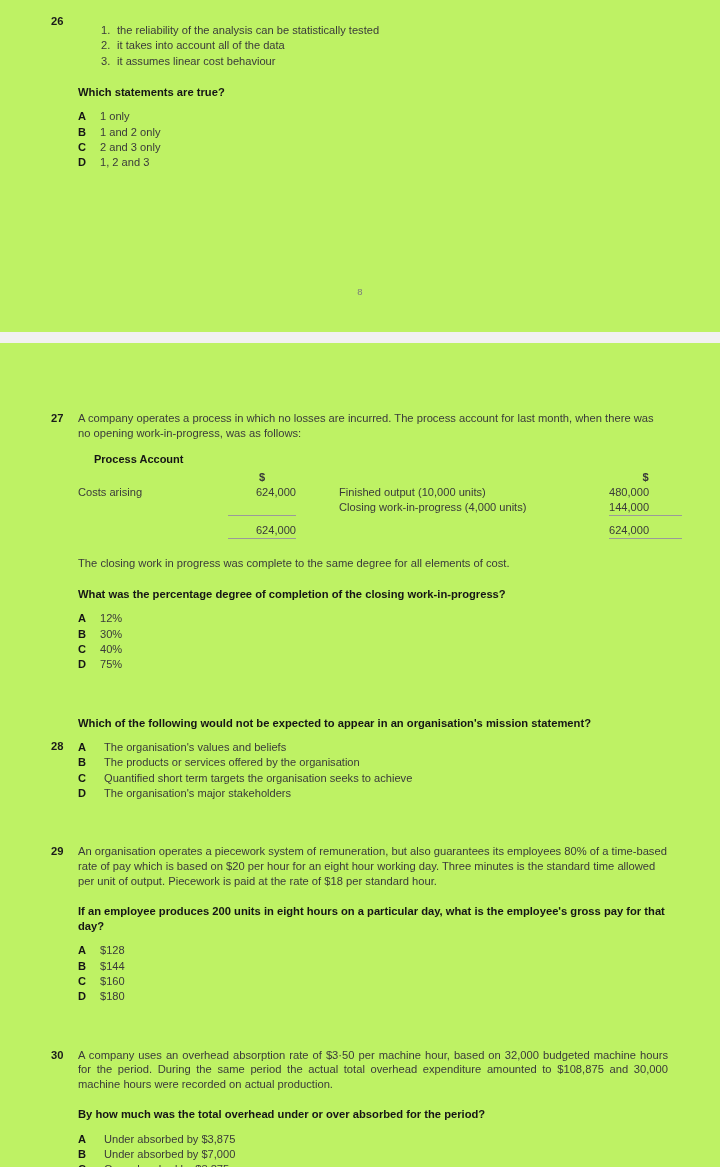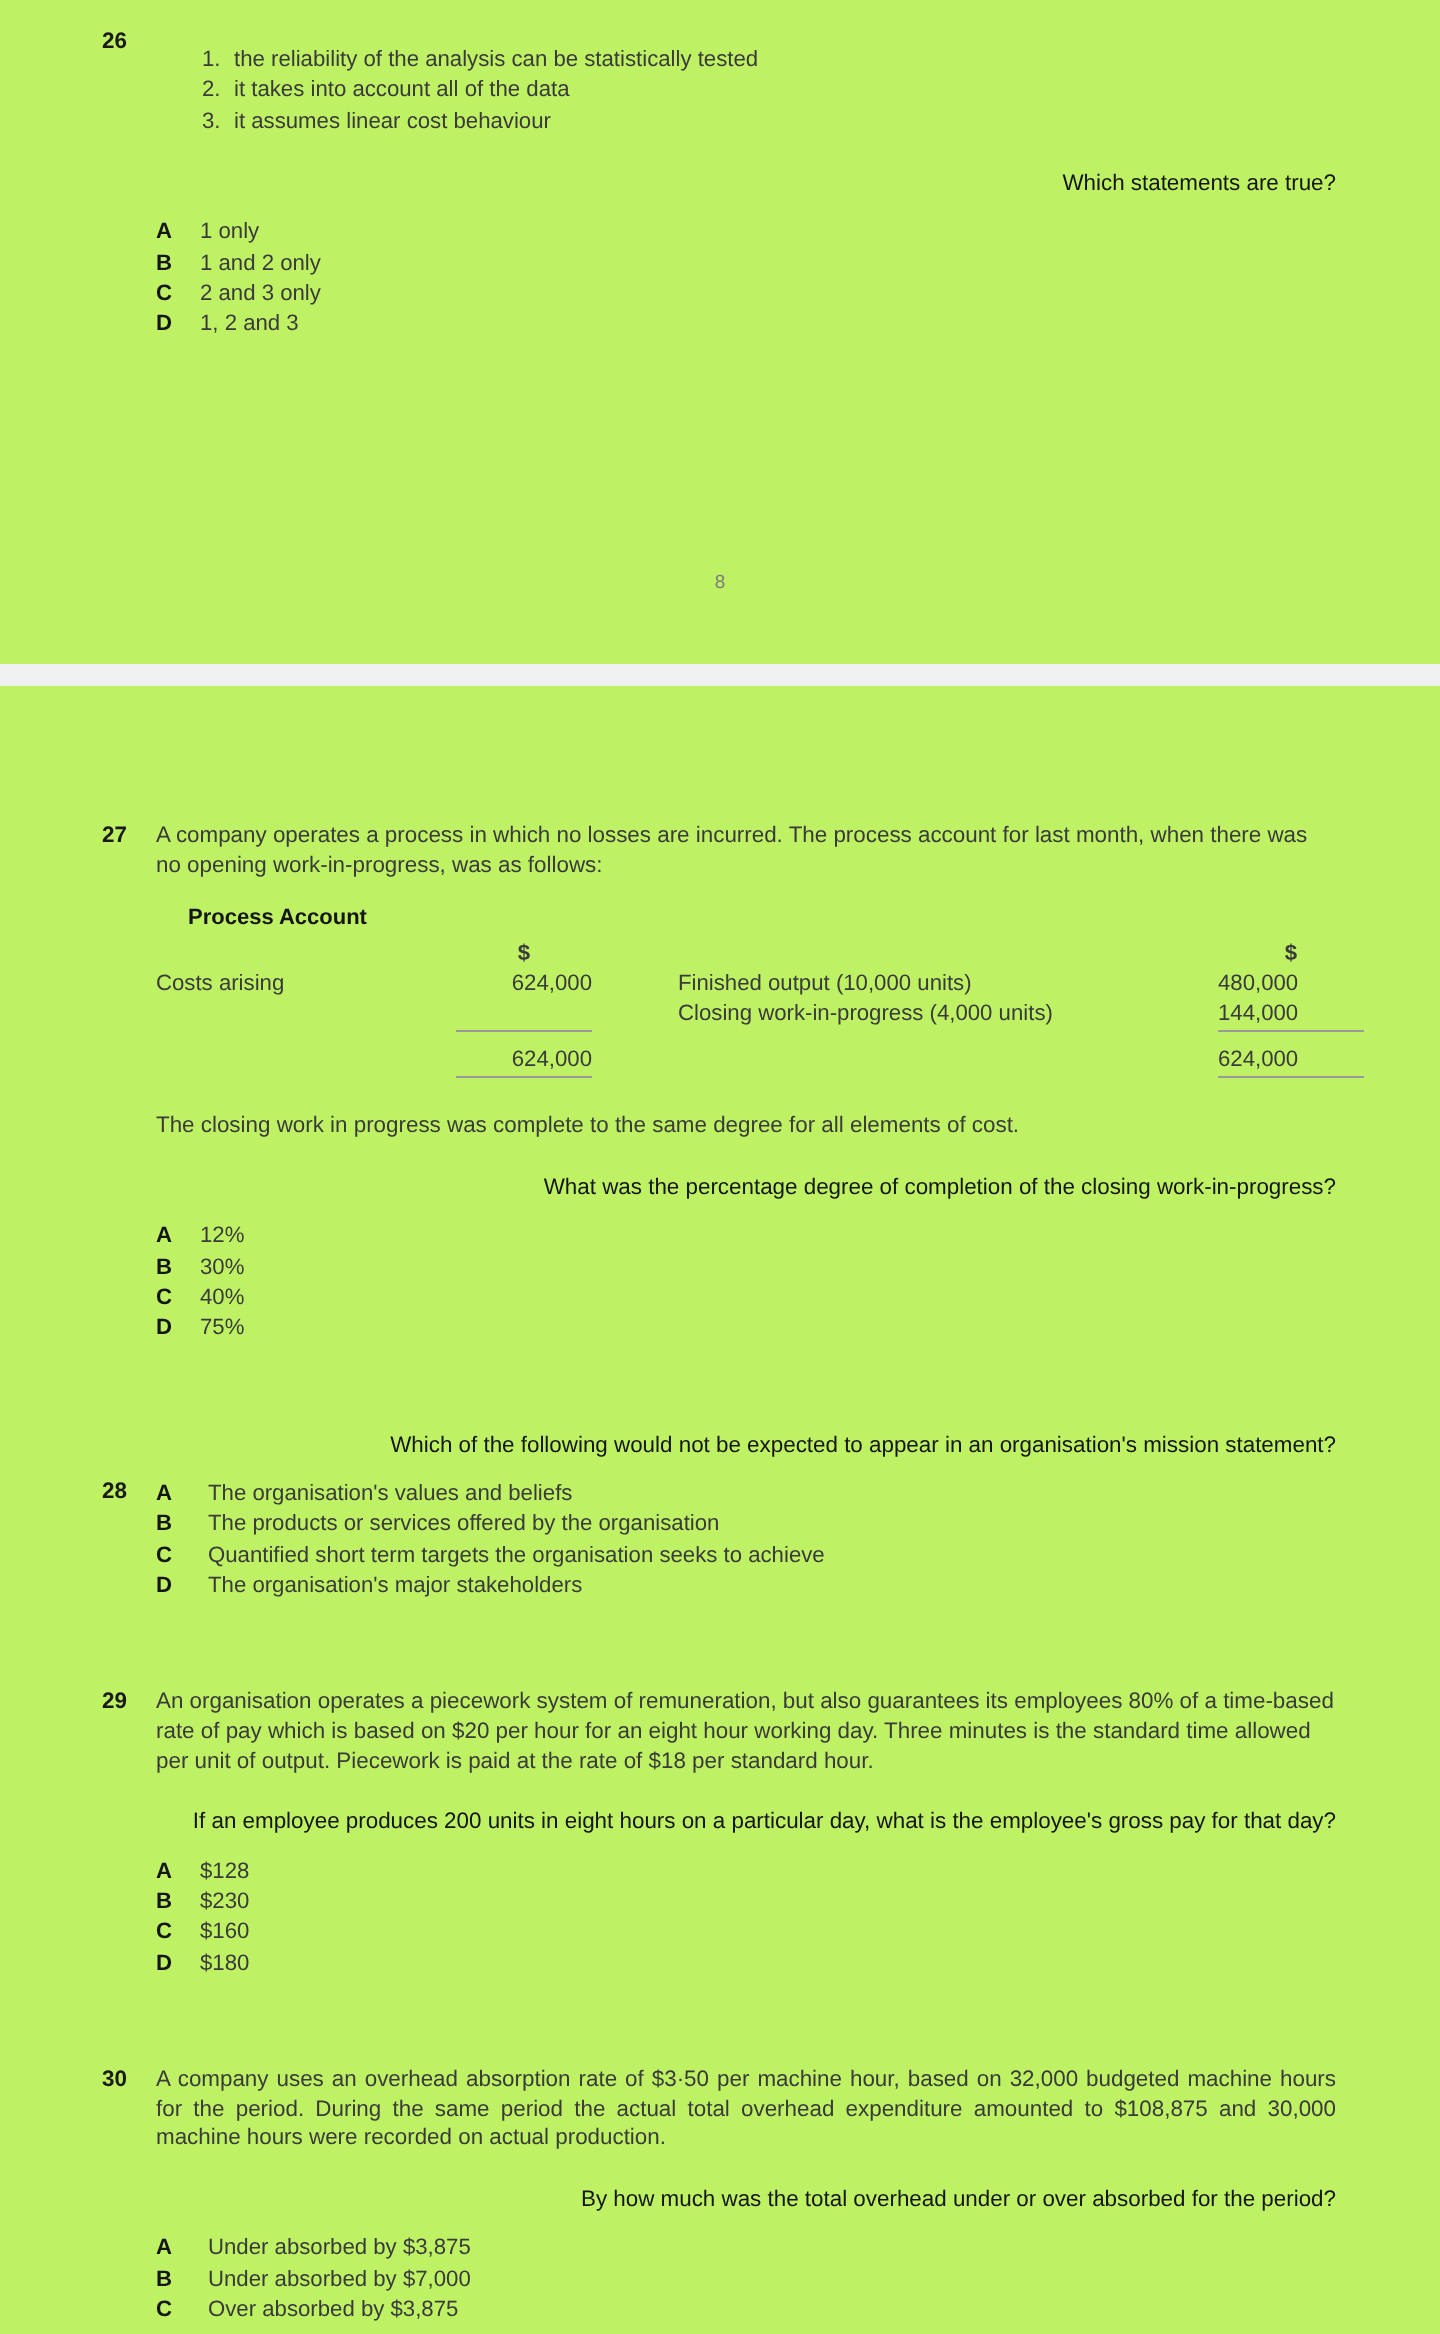--- a/index.html
+++ b/index.html
@@ -39,23 +39,22 @@
   .qtext{
     font-size:11.2px;
     line-height:14.6px;
     color:#3a3a3a;
     text-align:left;
   }
   .qtext.justify{text-align:justify;}
   .qbold{
     font-size:11.2px;
     line-height:14.6px;
-    font-weight:normal;
+    font-weight:bold;
     color:#151515;
-    text-align:right;
   }
 
   
   .numlist{margin:9px 0 0 0;padding:0;list-style:none;}
   .numlist li{
     position:relative;
     padding-left:39px;
     font-size:11.1px;
     line-height:15.3px;
     color:#3a3a3a;
@@ -302,21 +301,21 @@
       <div class="qbold">If an employee produces 200 units in eight hours on a particular day, what is the employee's gross pay for that day?</div>
       <div class="spacer-10"></div>
 
       <ul class="opts">
         <li>
           <span class="letter">A</span>
           <span>$128</span>
         </li>
         <li>
           <span class="letter">B</span>
-          <span>$230</span>
+          <span>$144</span>
         </li>
         <li>
           <span class="letter">C</span>
           <span>$160</span>
         </li>
         <li>
           <span class="letter">D</span>
           <span>$180</span>
         </li>
       </ul>

